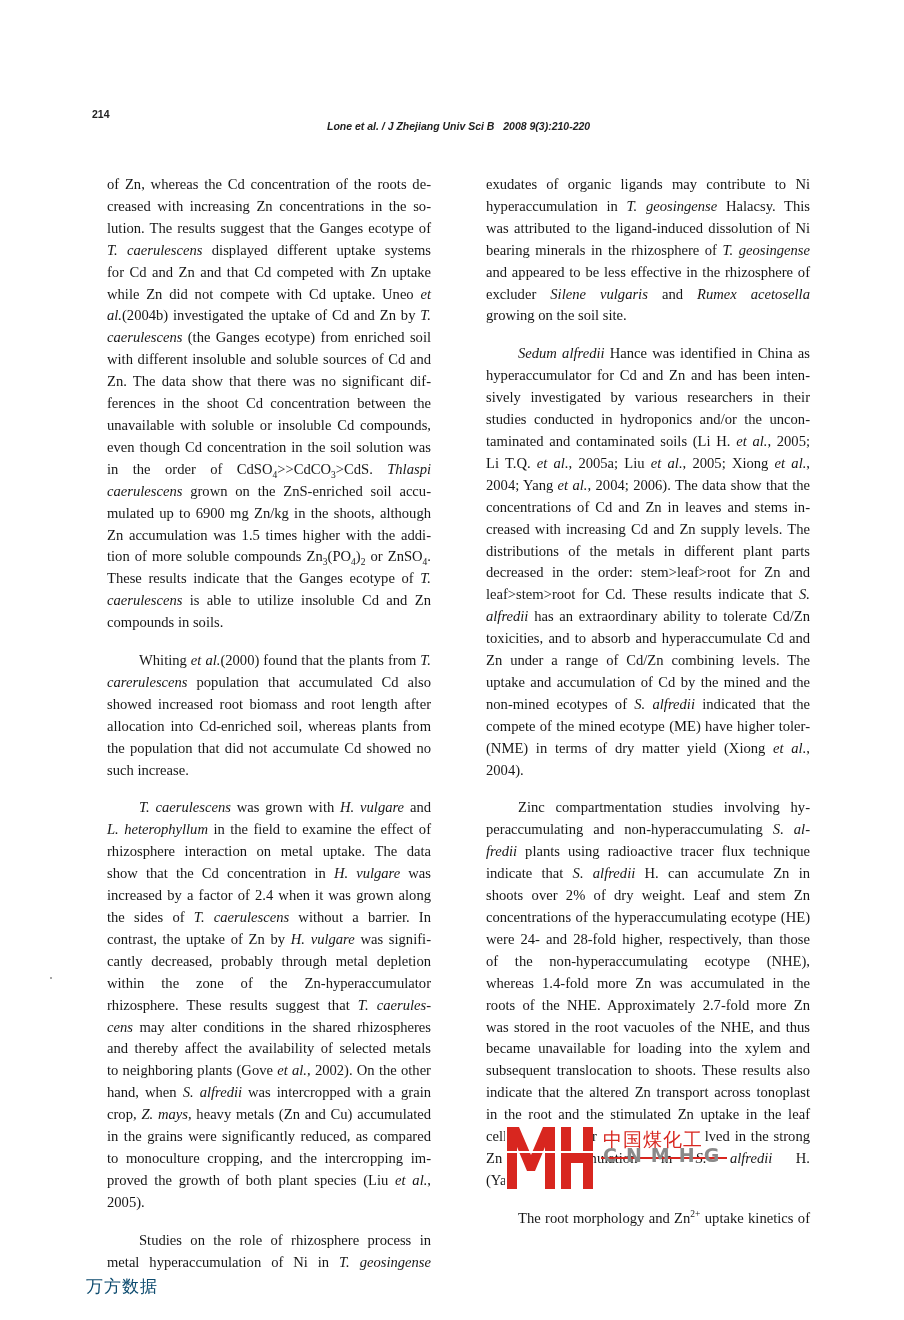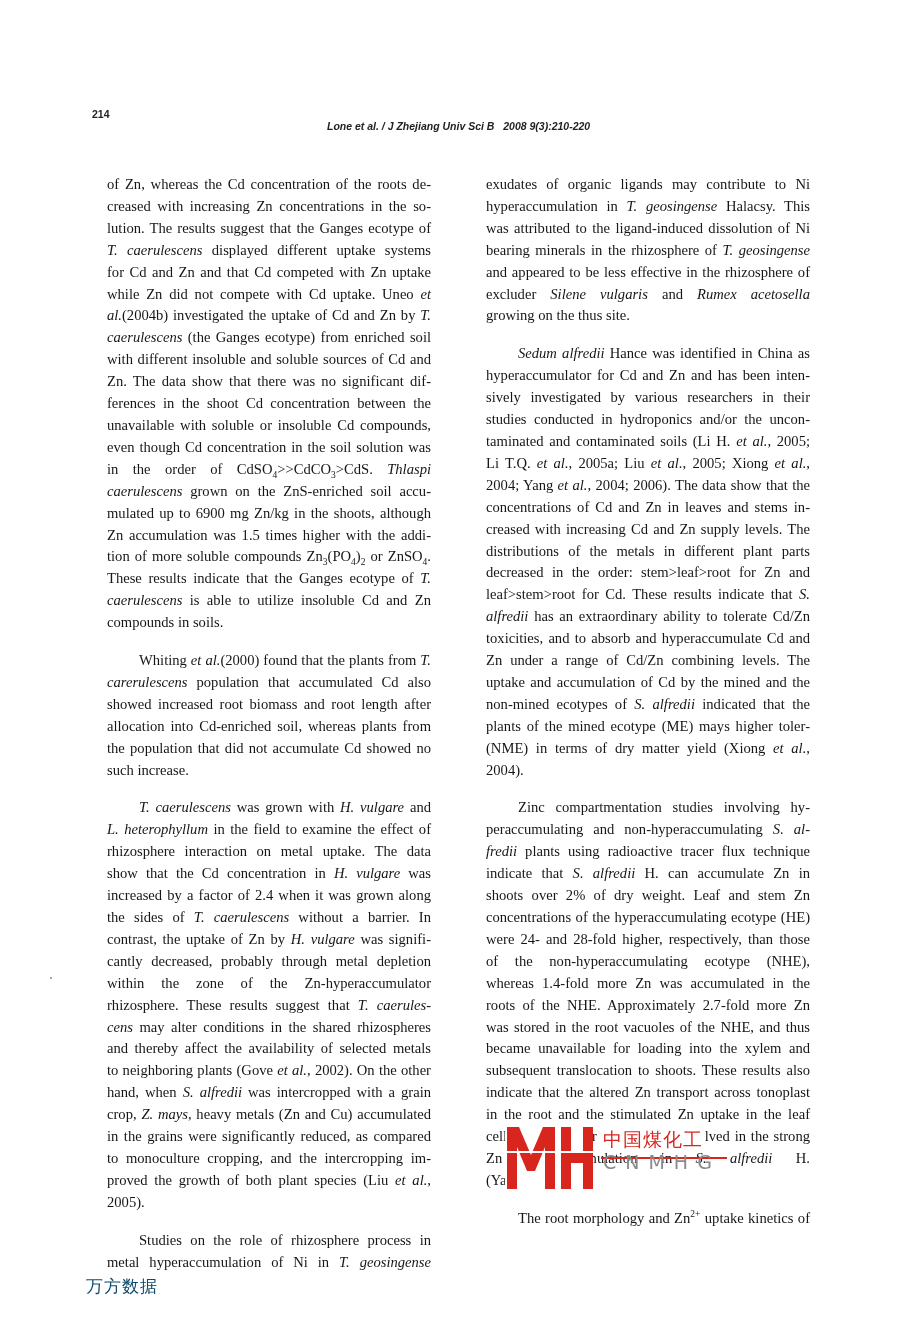--- a/index.html
+++ b/index.html
@@ -20,22 +20,22 @@
   i { font-style: italic; }
   sub, sup { font-size: 9.5px; line-height: 0; }
   .footer-mark { position: absolute; left: 86px; top: 1275px;
                  font-family: "DejaVu Sans", sans-serif; font-size: 17px; color: #0c4a6e; letter-spacing: 1px; }
   .dot { position: absolute; width: 2px; height: 2px; background: #888; border-radius: 1px; }
   .watermark { position: absolute; left: 505px; top: 1127px; width: 240px; height: 62px; }
   .wm-logo { position: absolute; left: 0; top: 0; width: 88px; height: 62px; }
   .wm-cn { position: absolute; left: 96px; top: 0px; font-family: "DejaVu Sans", sans-serif;
            font-size: 19px; color: #d8261f; letter-spacing: 1px; background: #fff; padding: 0 2px; }
   .wm-line { position: absolute; left: 96px; top: 30px; width: 126px; height: 2px; background: #d8261f; }
-  .wm-en { position: absolute; left: 98px; top: 24px; font-family: "DejaVu Sans", sans-serif;
-           font-size: 19px; color: #8a8a8a; letter-spacing: 9px; }
+  .wm-en { position: absolute; left: 98px; top: 17px; font-family: "DejaVu Sans", sans-serif;
+           font-size: 19px; color: #8a8a8a; letter-spacing: 9px; font-weight: bold; }
 </style>
 </head>
 <body>
 
 <div class="header">
   <span class="page-num">214</span>
   <span class="running-head">Lone et al. / J Zhejiang Univ Sci B   2008 9(3):210-220</span>
 </div>
 
 <div class="col col-left">
@@ -98,41 +98,41 @@
 </div>
 
 <div class="col col-right">
   <p>
     <span class="ln">exudates of organic ligands may contribute to Ni</span>
     <span class="ln"><span>hyperaccumulation in </span><i>T. geosingense</i><span> Halacsy. This</span></span>
     <span class="ln">was attributed to the ligand-induced dissolution of Ni</span>
     <span class="ln"><span>bearing minerals in the rhizosphere of </span><i>T. geosingense</i></span>
     <span class="ln">and appeared to be less effective in the rhizosphere of</span>
     <span class="ln"><span>excluder </span><i>Silene vulgaris</i><span> and </span><i>Rumex acetosella</i></span>
-    <span class="ln last">growing on the thus site.</span>
+    <span class="ln last">growing on the soil site.</span>
   </p>
   <p class="indent">
     <span class="ln"><i>Sedum alfredii</i><span> Hance was identified in China as</span></span>
     <span class="ln" style="text-indent:0">hyperaccumulator for Cd and Zn and has been inten-</span>
     <span class="ln" style="text-indent:0">sively investigated by various researchers in their</span>
     <span class="ln" style="text-indent:0">studies conducted in hydroponics and/or the uncon-</span>
     <span class="ln" style="text-indent:0"><span>taminated and contaminated soils (Li H. </span><i>et al.</i><span>, 2005;</span></span>
     <span class="ln" style="text-indent:0"><span>Li T.Q. </span><i>et al.</i><span>, 2005a; Liu </span><i>et al.</i><span>, 2005; Xiong </span><i>et al.</i><span>,</span></span>
     <span class="ln" style="text-indent:0"><span>2004; Yang </span><i>et al.</i><span>, 2004; 2006). The data show that the</span></span>
     <span class="ln" style="text-indent:0">concentrations of Cd and Zn in leaves and stems in-</span>
     <span class="ln" style="text-indent:0">creased with increasing Cd and Zn supply levels. The</span>
     <span class="ln" style="text-indent:0">distributions of the metals in different plant parts</span>
     <span class="ln" style="text-indent:0">decreased in the order: stem&gt;leaf&gt;root for Zn and</span>
     <span class="ln" style="text-indent:0"><span>leaf&gt;stem&gt;root for Cd. These results indicate that </span><i>S.</i></span>
     <span class="ln" style="text-indent:0"><i>alfredii</i><span> has an extraordinary ability to tolerate Cd/Zn</span></span>
     <span class="ln" style="text-indent:0">toxicities, and to absorb and hyperaccumulate Cd and</span>
     <span class="ln" style="text-indent:0">Zn under a range of Cd/Zn combining levels. The</span>
     <span class="ln" style="text-indent:0">uptake and accumulation of Cd by the mined and the</span>
     <span class="ln" style="text-indent:0"><span>non-mined ecotypes of </span><i>S. alfredii</i><span> indicated that the</span></span>
-    <span class="ln" style="text-indent:0">plants of the mined ecotype (ME) mays higher toler-</span>
+    <span class="ln" style="text-indent:0">compete of the mined ecotype (ME) have higher toler-</span>
     <span class="ln" style="text-indent:0"><span>(NME) in terms of dry matter yield (Xiong </span><i>et al.</i><span>,</span></span>
     <span class="ln last" style="text-indent:0">2004).</span>
   </p>
   <p class="indent">
     <span class="ln">Zinc compartmentation studies involving hy-</span>
     <span class="ln" style="text-indent:0"><span>peraccumulating and non-hyperaccumulating </span><i>S. al-</i></span>
     <span class="ln" style="text-indent:0"><i>fredii</i><span> plants using radioactive tracer flux technique</span></span>
     <span class="ln" style="text-indent:0"><span>indicate that </span><i>S. alfredii</i><span> H. can accumulate Zn in</span></span>
     <span class="ln" style="text-indent:0">shoots over 2% of dry weight. Leaf and stem Zn</span>
     <span class="ln" style="text-indent:0">concentrations of the hyperaccumulating ecotype (HE)</span>

